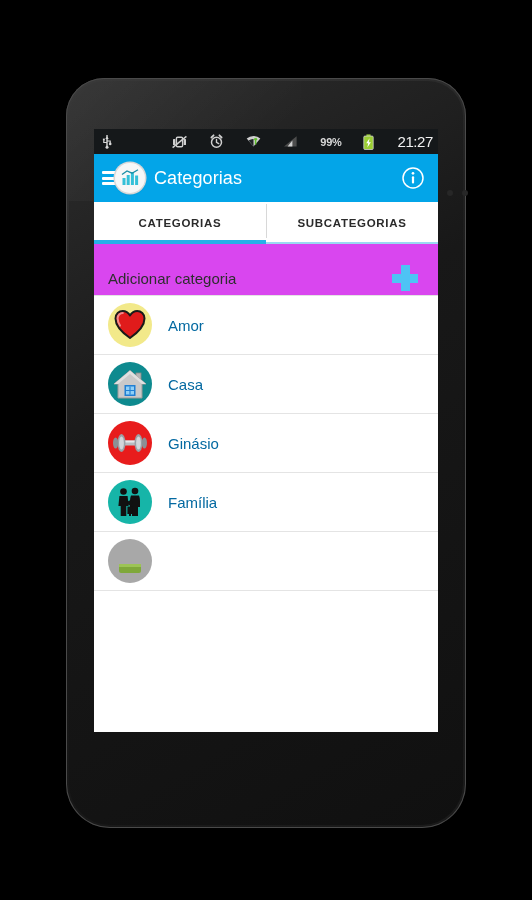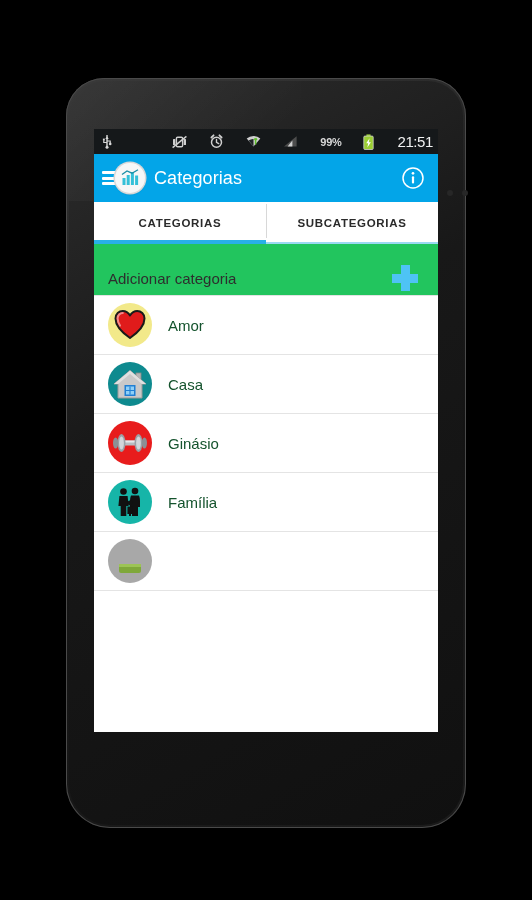--- a/index.html
+++ b/index.html
@@ -191,21 +191,21 @@
     left: 50%;
     top: 2px;
     width: 1px;
     height: 34px;
     background: #d8d8d8;
   }
 
   
   .add-row {
     height: 52px;
-    background: #22c55e;
+    background: #d946ef;
     display: flex;
     align-items: center;
     padding: 17px 20px 0 14px;
     border-bottom: 1px solid #e3e3e3;
   }
   .add-label {
     font-size: 15px;
     color: #2e2e2e;
   }
   .add-spacer { flex: 1; }
@@ -237,21 +237,21 @@
     flex: none;
     display: flex;
     align-items: center;
     justify-content: center;
     overflow: hidden;
     position: relative;
   }
   .cat-label {
     margin-left: 16px;
     font-size: 15px;
-    color: #14532d;
+    color: #0369a1;
   }
 </style>
 </head>
 <body>
 
 <div id="stage">
 
   <div class="device">
     <div class="device-inner-bevel"></div>
     <div class="device-sheen"></div>
@@ -304,21 +304,21 @@
           <path d="M1 11.6 L13.6 1.2 L13.6 11.6 Z" fill="#4d4d4d"></path>
           <path d="M4.6 11.6 L9.4 5.6 L9.4 11.6 Z" fill="#cfcfcf"></path>
         </svg>
         <span class="sb-batt-pct">99%</span>
 
         <svg class="sb-icon" width="11" height="16" viewBox="0 0 11 16">
           <rect x="3.4" y="0.4" width="4.2" height="1.7" fill="#9acd32"></rect>
           <rect x="0.8" y="2.1" width="9.4" height="13.4" rx="1" fill="#9acd32" stroke="#cfcfcf" stroke-width="0.8"></rect>
           <path d="M6.6 4.2 L3.2 9.2 L5.2 9.2 L4.3 13.6 L7.9 8.3 L5.8 8.3 Z" fill="#ffffff"></path>
         </svg>
-        <span class="sb-clock">21:51</span>
+        <span class="sb-clock">21:27</span>
       </div>
     </div>
 
     <div class="appbar">
       <div class="hamburger">
         <span></span>
           <span></span>
           <span></span>
       </div>
       <div class="app-logo">

